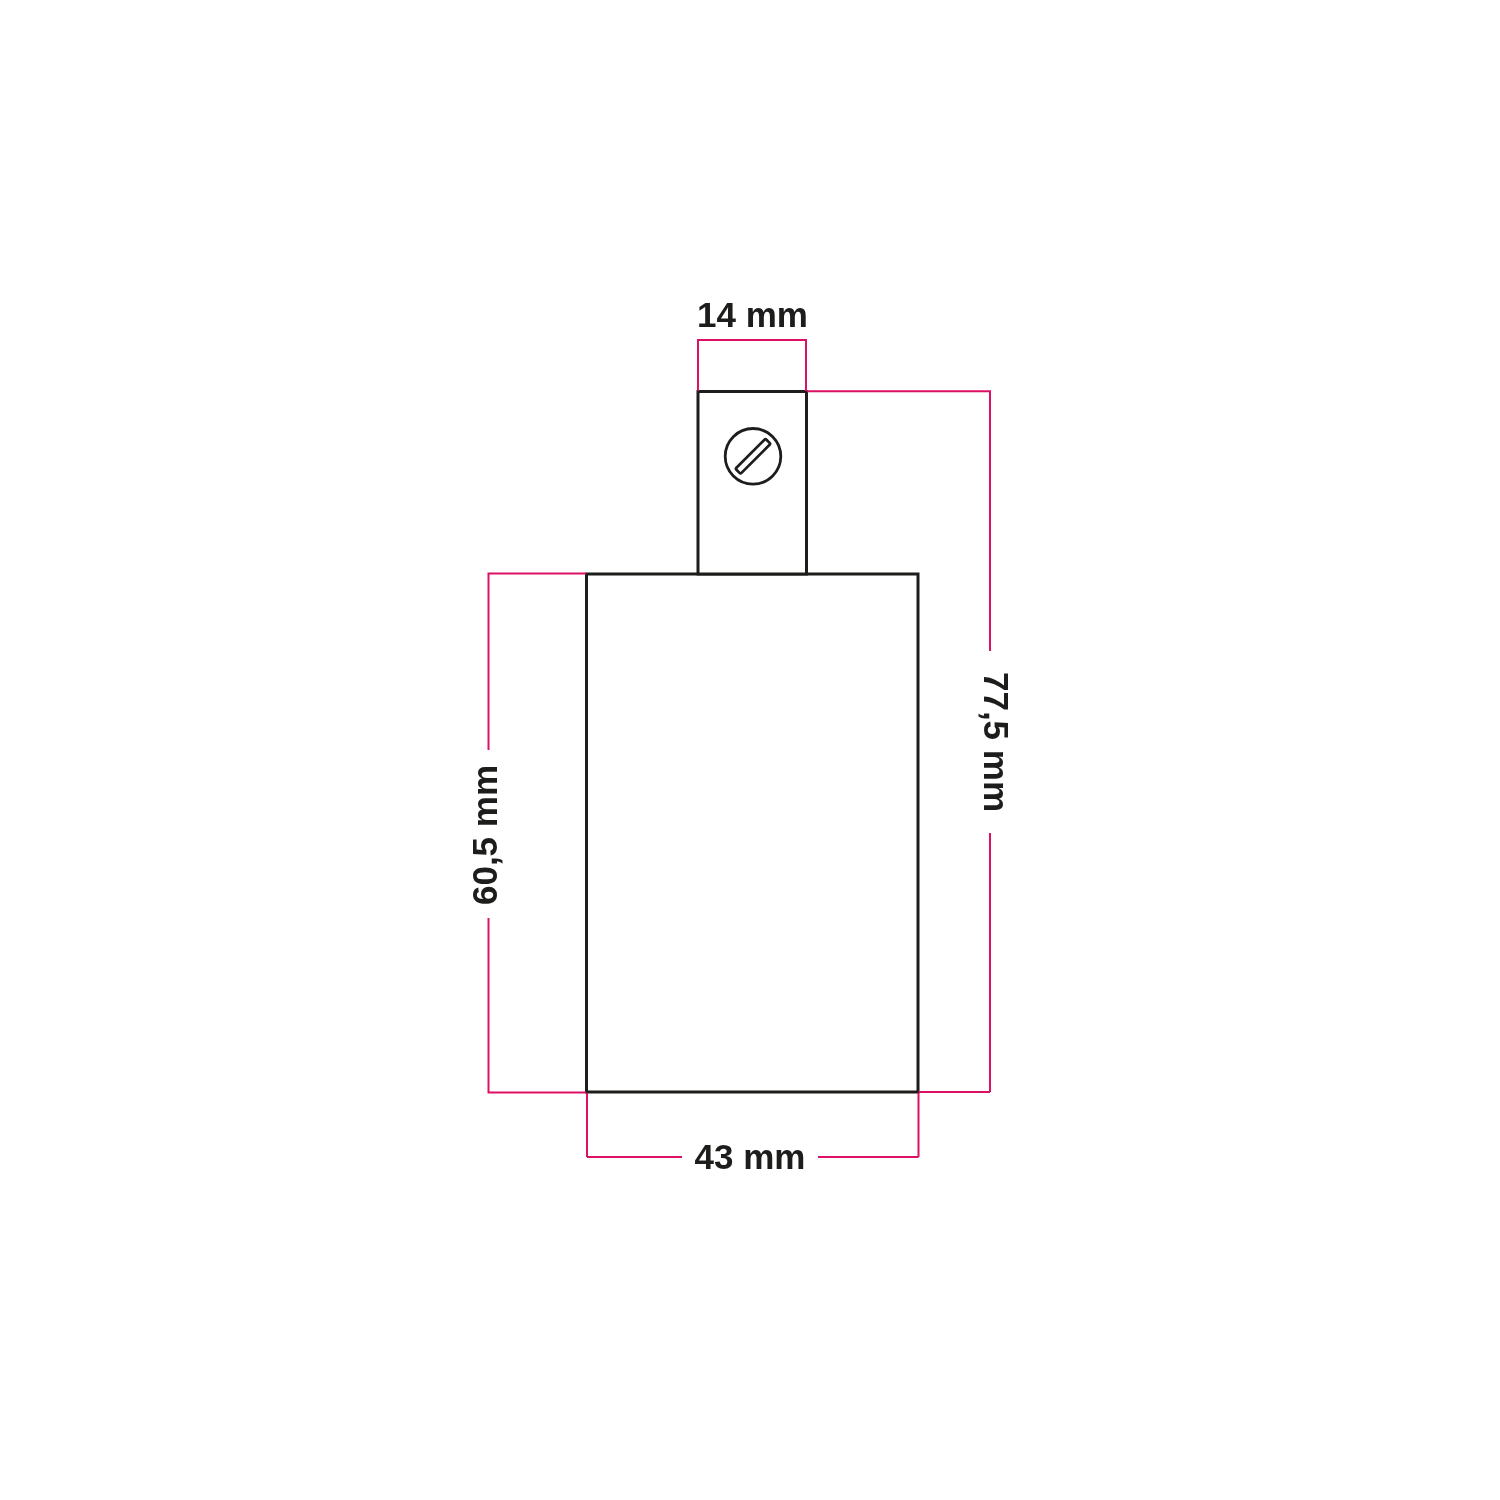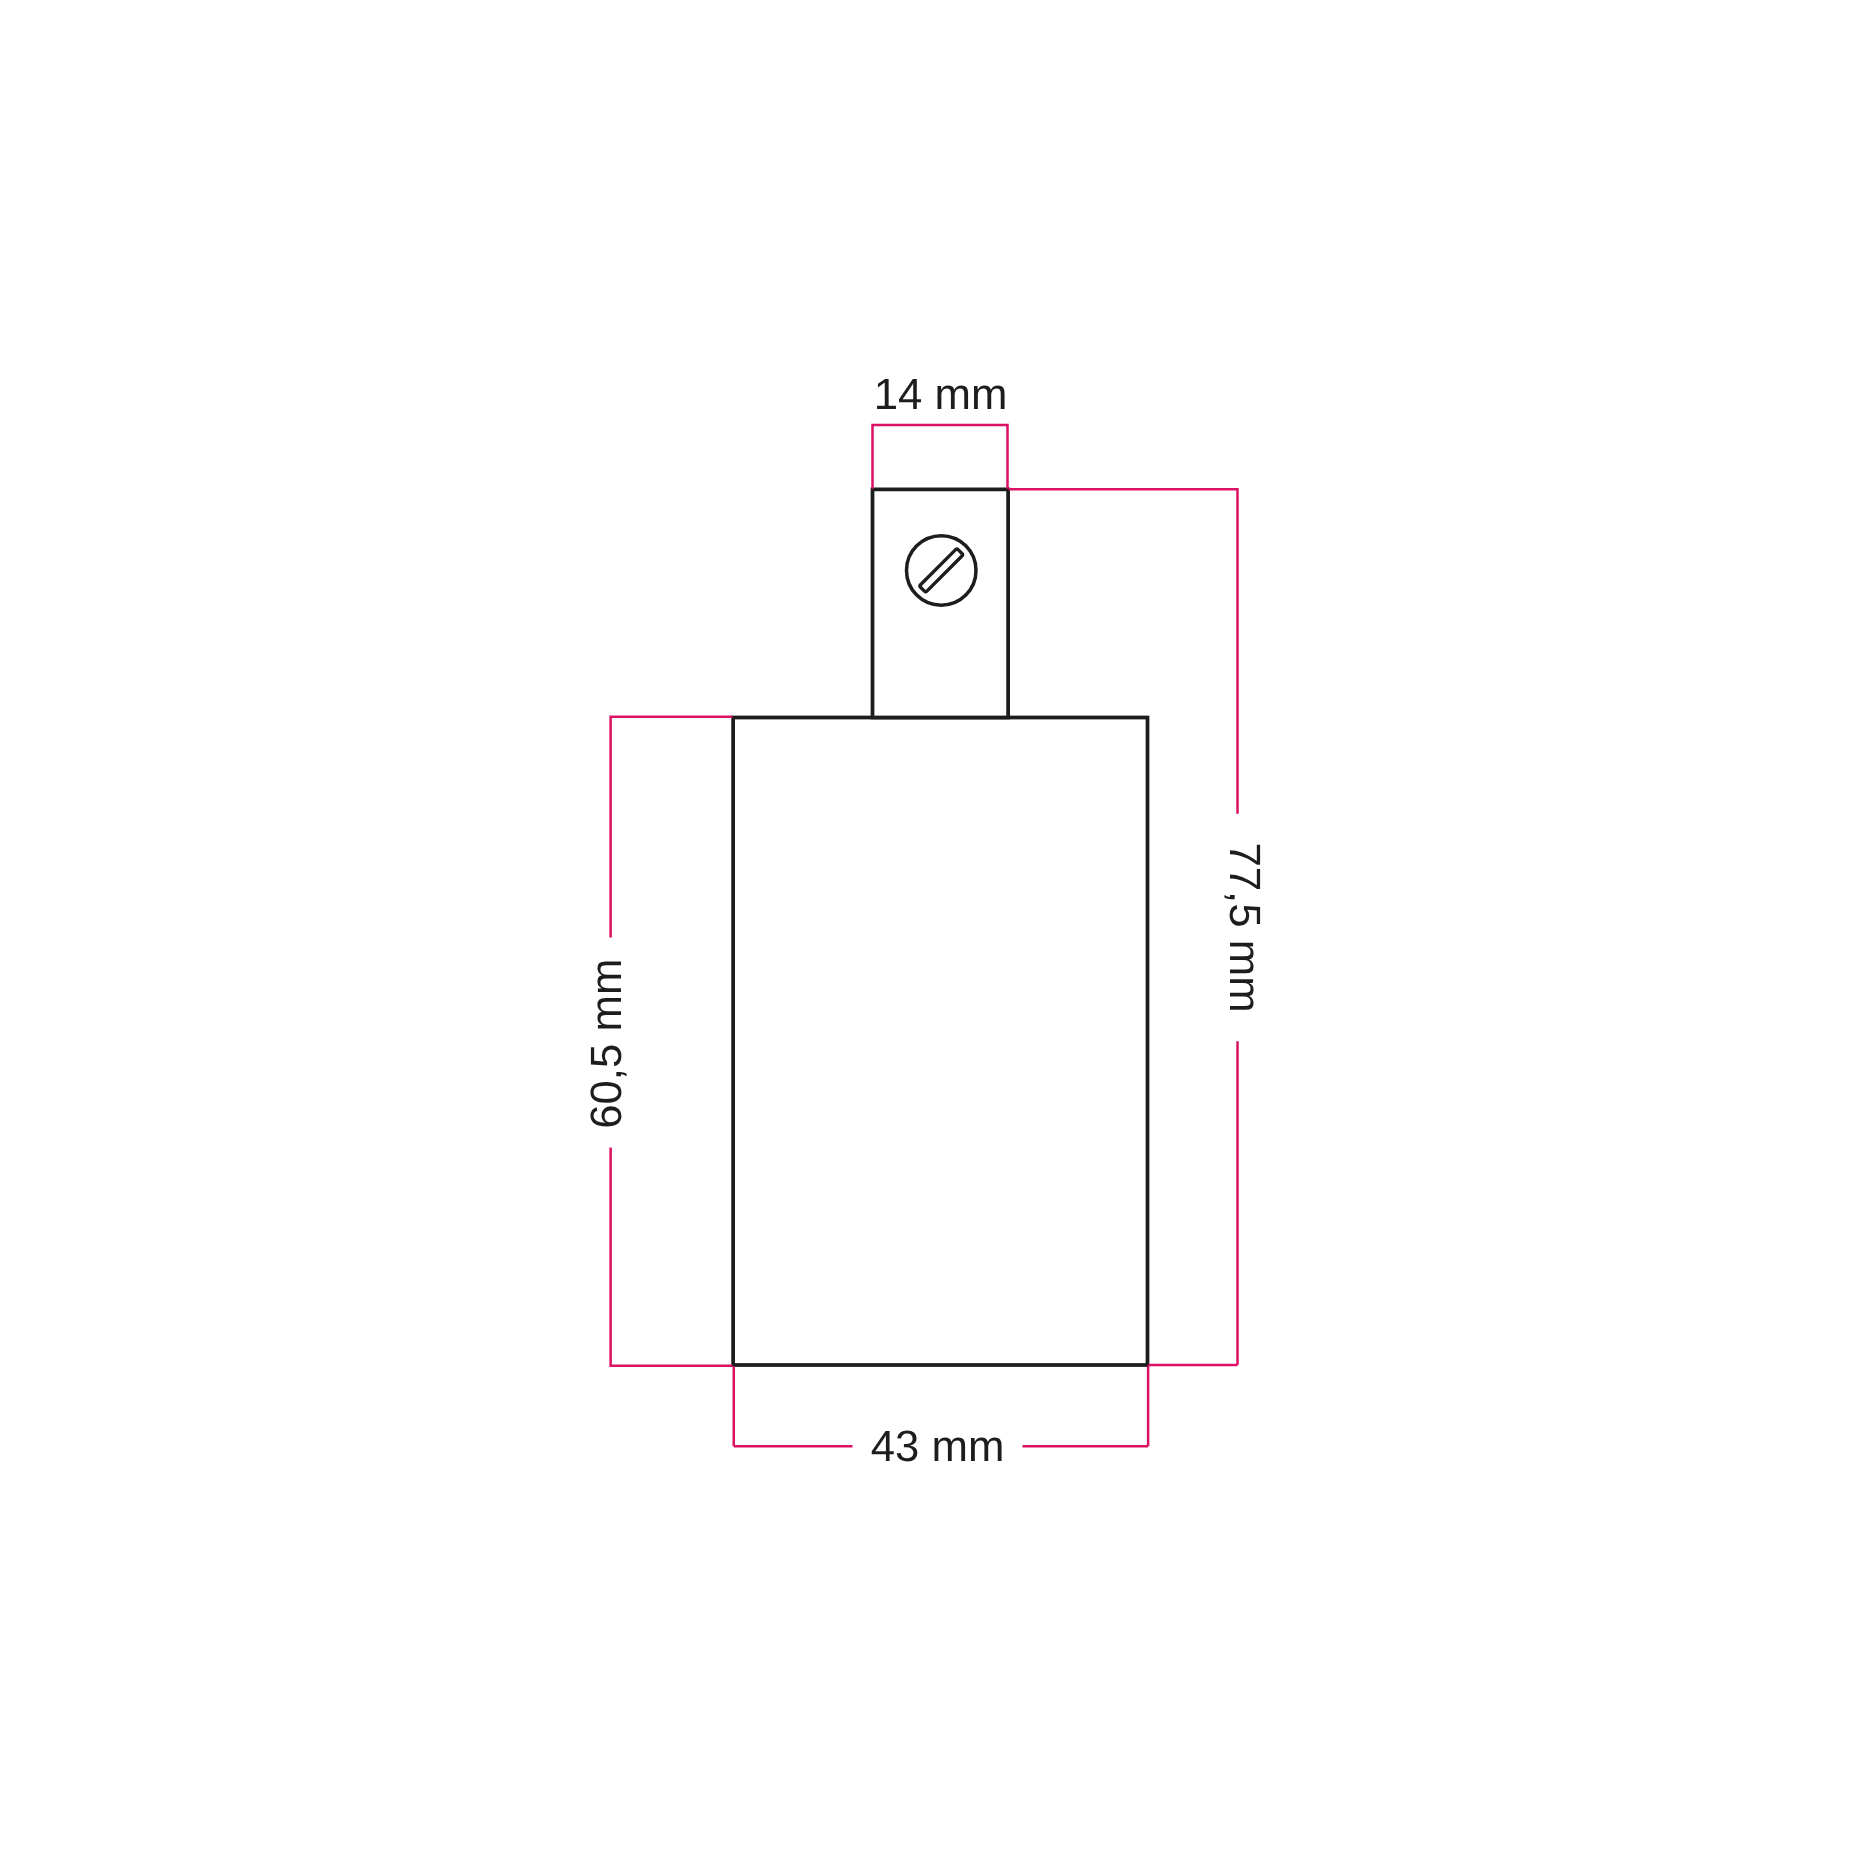--- a/index.html
+++ b/index.html
@@ -1,16 +1,16 @@
 <!DOCTYPE html>
 <html><head>
 <meta charset="utf-8">
 <style>
   html,body{margin:0;padding:0;background:#ffffff;}
-  #canvas{width:1500px;height:1500px;position:relative;}
+  #canvas{width:1500px;height:1500px;position:relative;font-weight:bold;}
   svg{display:block;}
   text{font-family:"Liberation Sans",sans-serif;font-size:35px;fill:#1d1d1b;}
 </style>
 </head>
 <body>
 <div id="canvas">
 <svg width="1500" height="1500" viewBox="0 0 1500 1500">
 
   <rect x="0" y="0" width="1500" height="1500" fill="#ffffff"></rect>
 

